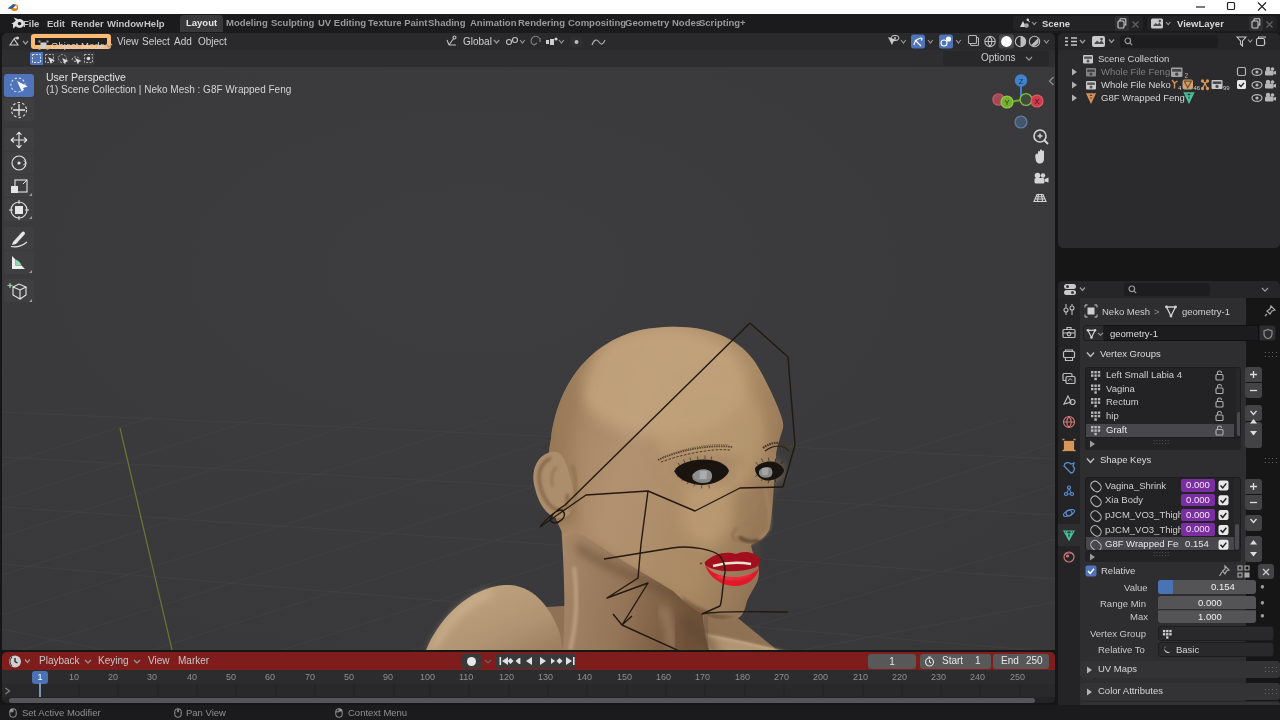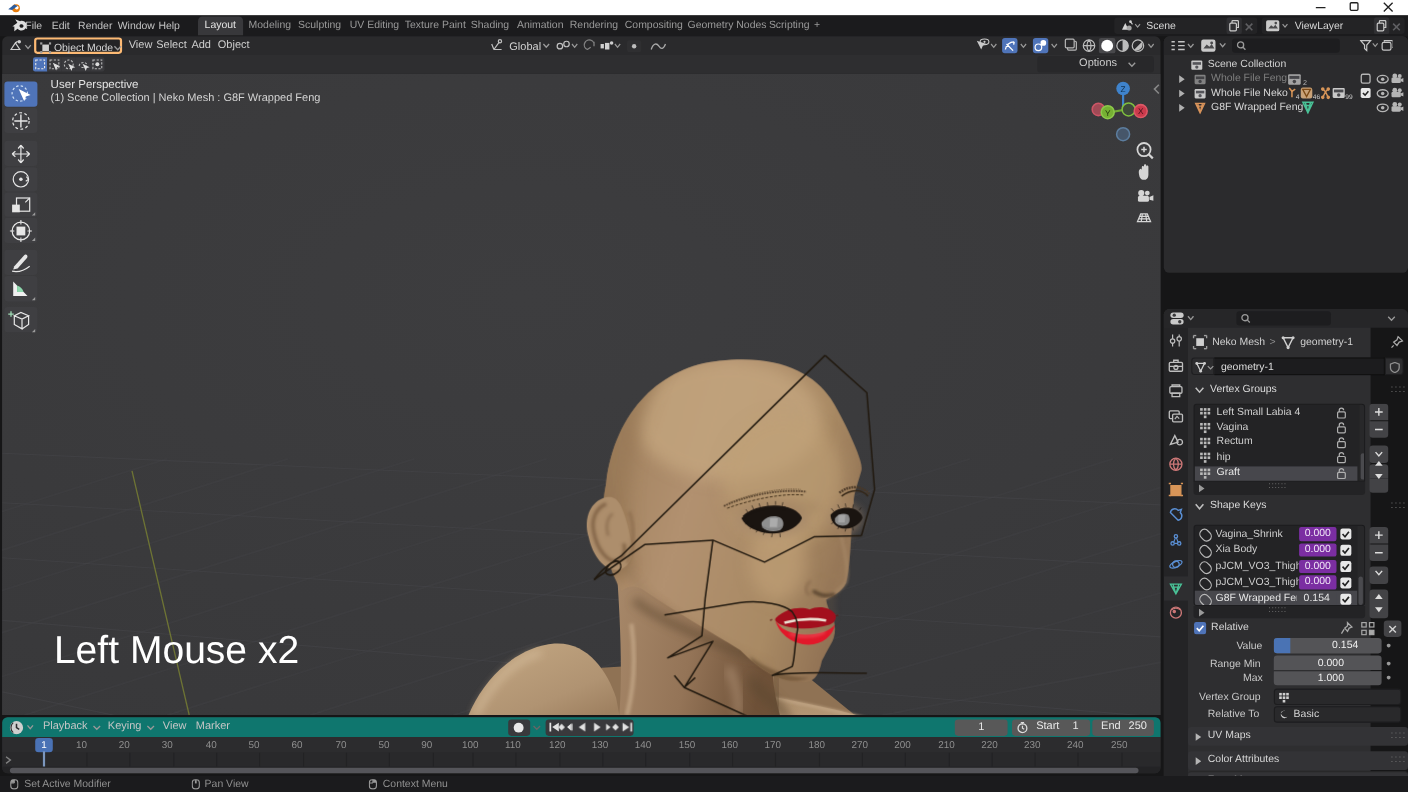--- a/index.html
+++ b/index.html
@@ -3,41 +3,41 @@
 <meta charset="utf-8">
 <style>
 * { margin:0; padding:0; box-sizing:border-box; }
 body { width:1280px; height:720px; overflow:hidden; font-family:"Liberation Sans", sans-serif; background:#161617; }
 .app { position:relative; width:1280px; height:720px; }
 .abs { position:absolute; }
 
 .titlebar { position:absolute; left:0; top:0; width:1280px; height:14px; background:#ffffff; color:#111; font-size:9.5px; }
 .titlebar .ttext { position:absolute; left:24px; top:1.5px; letter-spacing:0.1px; }
 
-.menubar { position:absolute; left:0; top:14px; width:1280px; height:19px; background:#1b1b1d; color:#c4c4c4; font-size:9.5px; }
+.menubar { position:absolute; left:0; top:14px; width:1280px; height:19px; background:#1b1b1d; color:#c4c4c4; font-size:9.5px;font-weight:bold; }
 .menubar span.m { position:absolute; top:4px; }
 .tab { position:absolute; top:1px; height:17px; line-height:16px; padding:0 6px; border-radius:4px 4px 0 0; color:#9a9a9a; }
 .tab.active { background:#38383b; color:#e5e5e5; }
 
 .vhead { position:absolute; left:2px; top:33px; width:1053px; height:17px; background:#2a2a2c; border-radius:5px 5px 0 0; color:#cecece; font-size:10px; }
 .vtool { position:absolute; left:2px; top:50px; width:1053px; height:17px; background:#2e2e30; color:#cecece; font-size:10px; }
 
 .viewport { position:absolute; left:2px; top:67px; width:1053px; height:583px; background:#3a3a3c; }
 
 .tbtn { position:absolute; left:4px; width:30px; height:23px; background:#3f3f42; border-radius:3px; }
 .tbtn.active { background:#4f74b9; }
 
 .outliner { position:absolute; left:1058px; top:33px; width:222px; height:215px; background:#2b2b2d; border-radius:5px; color:#c8c8c8; font-size:9.5px;}
 .outhead { position:absolute; left:0; top:0; width:222px; height:17px; background:#262628; border-radius:5px 5px 0 0; }
 .props { position:absolute; left:1058px; top:246px; width:188px; height:453px; background:#2e2e30; border-radius:5px; color:#c2c2c2; font-size:9.5px;margin-top:35px; }
 .phead { position:absolute; left:0; top:0; width:222px; height:17px; background:#262628; border-radius:5px 5px 0 0; }
 .ptabs { position:absolute; left:0; top:17px; width:22px; height:436px; background:#242426; border-radius:0 0 0 5px; }
 
 .timeline { position:absolute; left:2px; top:652px; width:1053px; height:51px; background:#2c2c2e; border-radius:5px; color:#c6c6c6; font-size:10px; }
-.tlhead { position:absolute; left:0; top:0; width:1053px; height:18px; background:#0f766e; border-radius:5px 5px 0 0; }
+.tlhead { position:absolute; left:0; top:0; width:1053px; height:18px; background:#7f1d1d; border-radius:5px 5px 0 0; }
 .ruler { position:absolute; left:0; top:18px; width:1053px; height:14px; background:#2c2c2e; color:#8f8f8f; font-size:9px; }
 .tracks { position:absolute; left:0; top:32px; width:1053px; height:13px; background:#29292b; }
 .tscroll { position:absolute; left:0; top:45px; width:1053px; height:6px; background:#232325; border-radius:0 0 5px 5px; }
 
 .statusbar { position:absolute; left:0; top:705px; width:1280px; height:15px; background:#1b1b1d; color:#909090; font-size:9.5px; }
 .field { background:#585858; border-radius:3px; color:#e8e8e8; text-align:center; }
 </style>
 </head>
 <body>
 <div class="app">
@@ -117,21 +117,21 @@
   </div>
 
   <div class="vhead">
 
     <svg class="abs" style="left:6px;top:3px" width="22" height="12" viewBox="0 0 22 12">
       <path d="M2,9 L6,3 L10,9 Z M6,3 L8,1.5" stroke="#cfcfcf" stroke-width="1.1" fill="none"></path>
       <circle cx="9.5" cy="2" r="1.6" fill="#cfcfcf"></circle>
       <path d="M15,5 l2.5,3 l2.5-3" stroke="#9a9a9a" stroke-width="1.2" fill="none"></path>
     </svg>
 
-    <div class="abs" style="left:29px;top:1px;width:80px;height:15px;background:#232325;border-radius:3px;border:2px solid #fdba74;font-size:9.5px">
+    <div class="abs" style="left:29px;top:1px;width:80px;height:15px;background:#232325;border-radius:3px;border:4px solid #fdba74;font-size:9.5px">
       <svg class="abs" style="left:3px;top:2px" width="11" height="11" viewBox="0 0 11 11">
         <rect x="2.5" y="2.5" width="6" height="6" fill="#cfcfcf"></rect>
         <rect x="0.5" y="0.5" width="2" height="2" fill="#9f9f9f"></rect>
           <rect x="8.5" y="0.5" width="2" height="2" fill="#9f9f9f"></rect>
         <rect x="0.5" y="8.5" width="2" height="2" fill="#9f9f9f"></rect>
           <rect x="8.5" y="8.5" width="2" height="2" fill="#9f9f9f"></rect>
       </svg>
       <span class="abs" style="left:16px;top:1.5px;color:#d6d6d6;white-space:nowrap">Object Mode</span>
       <svg class="abs" style="left:70px;top:5px" width="8" height="6" viewBox="0 0 8 6">
           <path d="M1,1 l3,3.2 L7,1" stroke="#9a9a9a" stroke-width="1.2" fill="none"></path>
@@ -463,21 +463,20 @@
   </svg>
 
   <svg class="abs" style="left:4px;top:74px" width="31" height="230" viewBox="0 0 31 230">
     <g fill="#9a9a9a">
         <path d="M28,119 l-3,3 l3,0 Z M28,142 l-3,3 l3,0 Z M28,196 l-3,3 l3,0 Z M28,225 l-3,3 l3,0 Z"></path>
       </g>
   </svg>
 
   <div class="abs" style="left:46px;top:71px;color:#e3e3e3;font-size:10.5px">User Perspective</div>
   <div class="abs" style="left:46px;top:84px;color:#d4d4d4;font-size:10px">(1) Scene Collection | Neko Mesh : G8F Wrapped Feng</div>
-  <div class="abs" style="left:49px;top:571px;color:#fff;font-size:35.5px">Left Mouse x2</div>
 
   <svg class="abs" style="left:985px;top:70px" width="70" height="140" viewBox="0 0 70 140">
     <g stroke-width="1.4">
       <line x1="36" y1="30" x2="36" y2="13" stroke="#3f83cc" stroke-width="2"></line>
       <circle cx="36" cy="10.5" r="6.2" fill="#3f83cc"></circle>
       <text x="36" y="13.5" font-size="7.5" fill="#10304f" text-anchor="middle" font-family="Liberation Sans">Z</text>
       <line x1="36" y1="30" x2="25" y2="32" stroke="#71a934" stroke-width="2"></line>
       <circle cx="13.5" cy="29.5" r="5.6" fill="#a04a56" stroke="#c56"></circle>
       <circle cx="22" cy="32" r="5.9" fill="#76b033" stroke="#8cc84a"></circle>
       <text x="22" y="35" font-size="7.5" fill="#243b0b" text-anchor="middle" font-family="Liberation Sans">Y</text>

